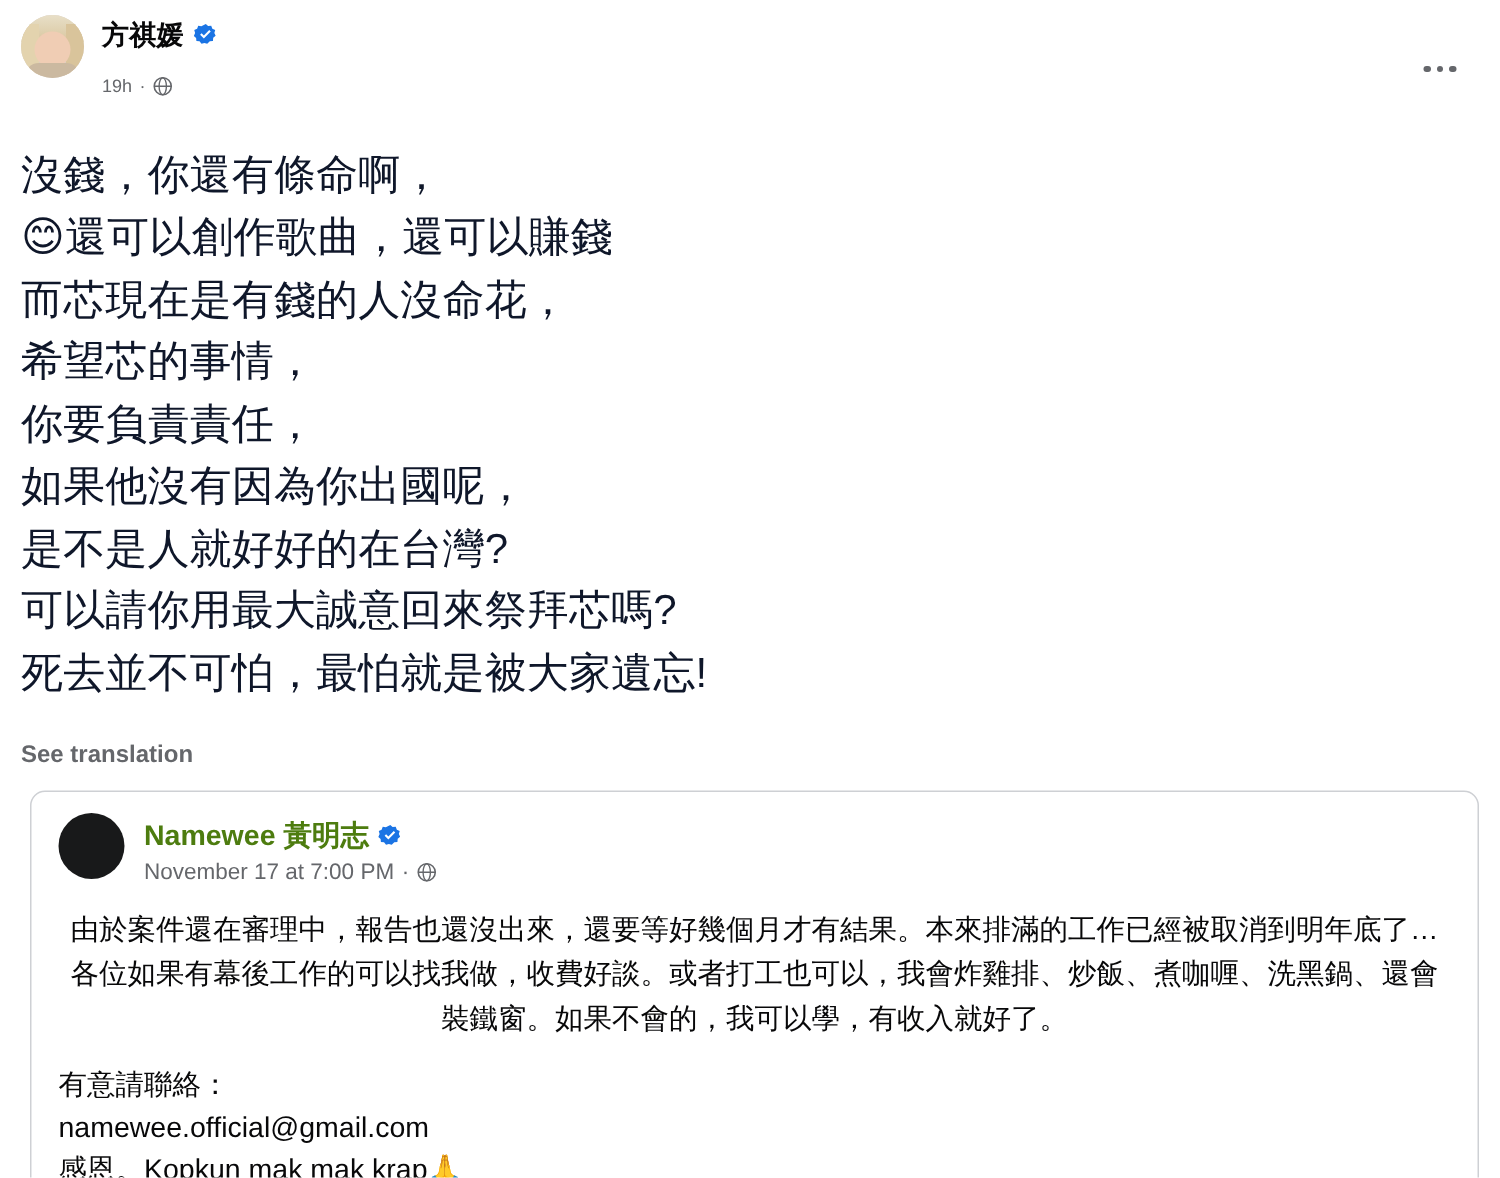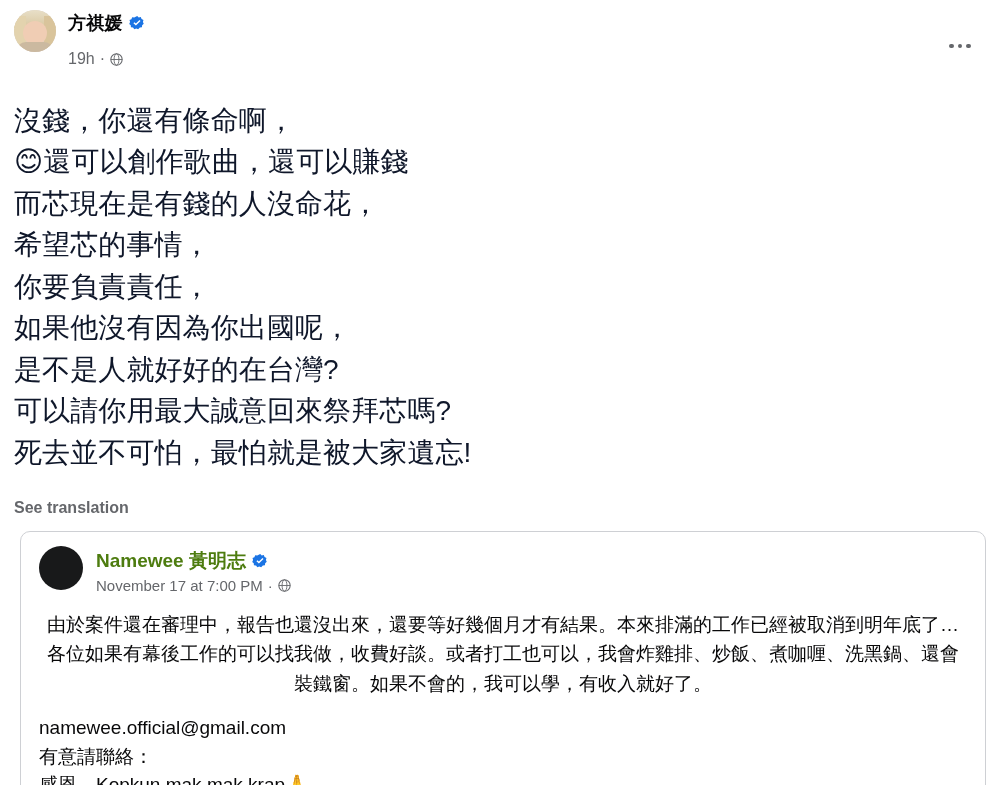--- a/index.html
+++ b/index.html
@@ -83,21 +83,21 @@
   }
   .verified {
     width: 16px; height: 16px;
     display: inline-block;
     line-height: 0;
   }
   .meta-row {
     display: flex;
     align-items: center;
     gap: 5px;
-    font-size: 16px;
+    font-size: 12px;
     color: #65676b;
   }
   .globe-icon { width: 13px; height: 13px; display: inline-block; line-height: 0; }
 
   .more-btn {
     position: absolute;
     right: 8px;
     top: 18px;
     width: 36px; height: 36px;
     border-radius: 50%;
@@ -262,18 +262,18 @@
             <line x1="1" y1="8" x2="15" y2="8" stroke="#65676b" stroke-width="1.1"></line>
           </svg>
         </span>
       </div>
     </div>
   </div>
 
   <div class="shared-body">
     <p>由於案件還在審理中，報告也還沒出來，還要等好幾個月才有結果。本來排滿的工作已經被取消到明年底了… 各位如果有幕後工作的可以找我做，收費好談。或者打工也可以，我會炸雞排、炒飯、煮咖喱、洗黑鍋、還會裝鐵窗。如果不會的，我可以學，有收入就好了。</p>
     <div class="contact-block">
+      <div>有意請聯絡：</div>
       <div>namewee.official@gmail.com</div>
-      <div>有意請聯絡：</div>
       <div>感恩。Kopkun mak mak krap🙏</div>
     </div>
   </div>
 </div>
 
 </body></html>

